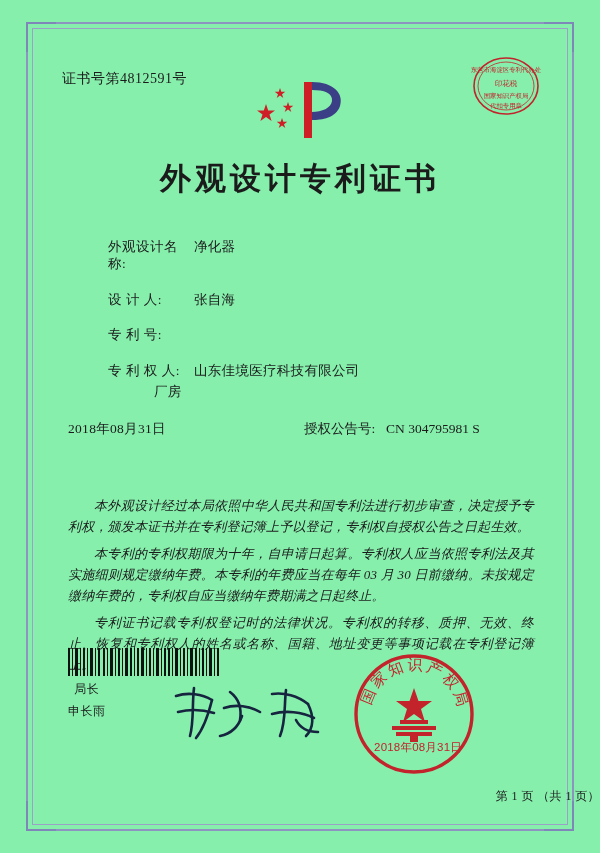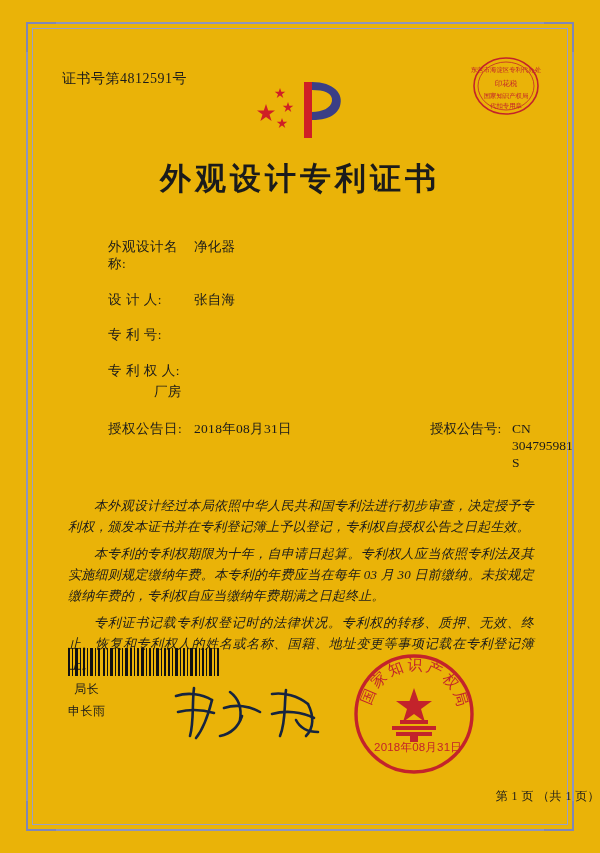--- a/index.html
+++ b/index.html
@@ -13,21 +13,21 @@
     font-family: "Liberation Serif", serif;
     color: #1b1b1b;
     position: relative;
     overflow: hidden;
   }
   .page {
     position: absolute;
     left: 0; top: 0;
     width: 600px;
     height: 853px;
-    background: #eab308;
+    background: #86efac;
   }
   
   .border-outer {
     position: absolute;
     left: 26px; top: 22px;
     width: 548px; height: 809px;
     border: 2px solid #8d94c0;
     box-sizing: border-box;
   }
   .border-inner {
@@ -235,24 +235,24 @@
     </div>
     <div class="field-row">
       <div class="field-label">设 计 人:</div>
       <div class="field-value">张自海</div>
     </div>
     <div class="field-row">
       <div class="field-label">专 利 号:</div>
     </div>
     <div class="field-row">
       <div class="field-label">专 利 权 人:</div>
+      <div class="field-value">山东佳境医疗科技有限公司</div>
     </div>
     <div class="addr-second">厂房</div>
     <div class="field-row two-col">
-      <div class="field-label">授权公告日:</div>
       <div class="field-value">2018年08月31日</div>
       <div class="field-label2">授权公告号:</div>
       <div class="field-value2">CN 304795981 S</div>
     </div>
   </div>
 
   <div class="paras">
     <p>本外观设计经过本局依照中华人民共和国专利法进行初步审查，决定授予专利权，颁发本证书并在专利登记簿上予以登记，专利权自授权公告之日起生效。</p>
     <p>本专利的专利权期限为十年，自申请日起算。专利权人应当依照专利法及其实施细则规定缴纳年费。本专利的年费应当在每年 03 月 30 日前缴纳。未按规定缴纳年费的，专利权自应当缴纳年费期满之日起终止。</p>
     <p>专利证书记载专利权登记时的法律状况。专利权的转移、质押、无效、终止、恢复和专利权人的姓名或名称、国籍、地址变更等事项记载在专利登记簿上。</p>

